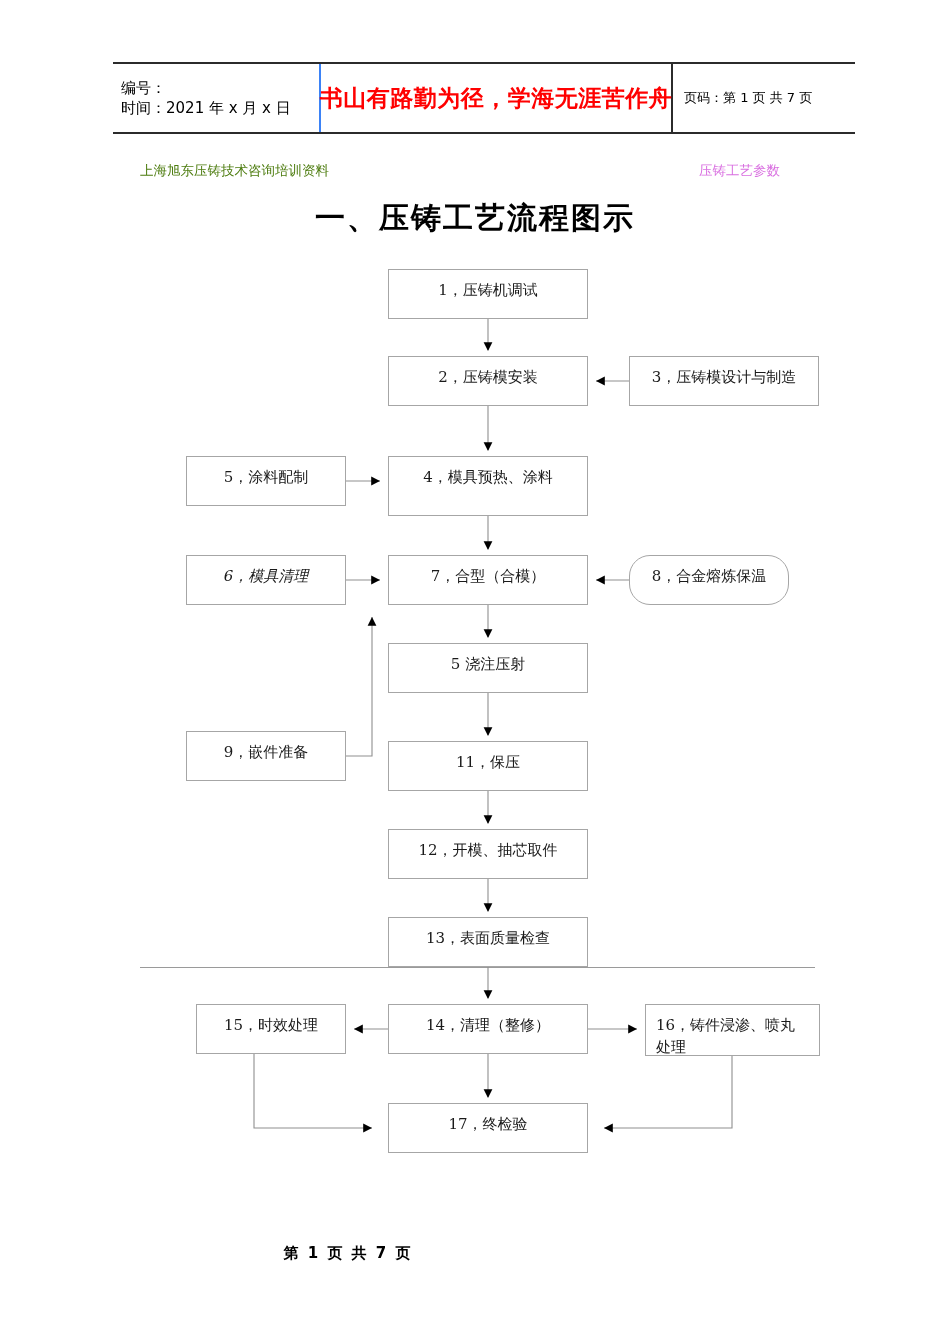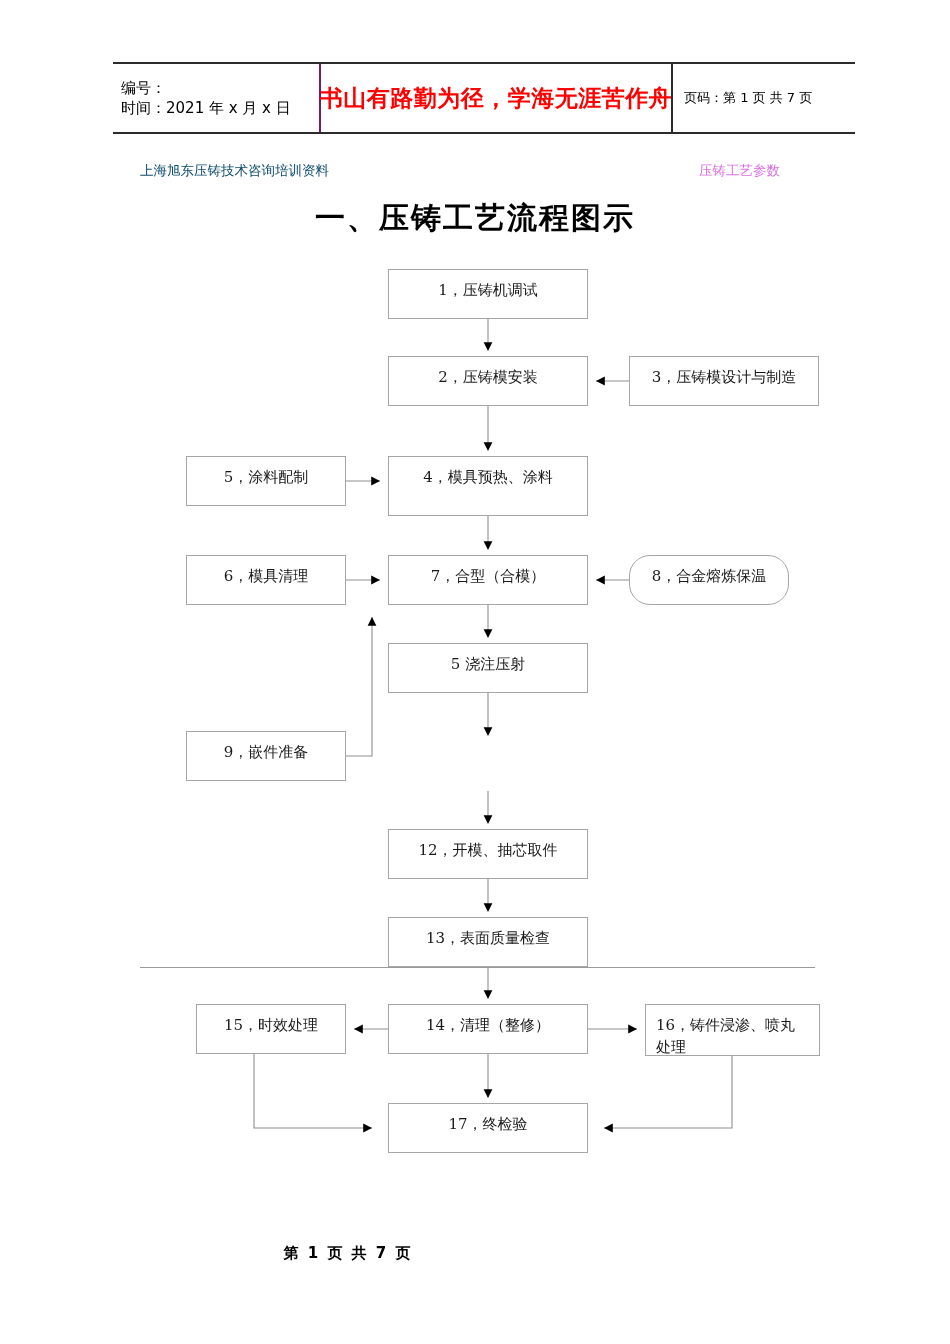--- a/index.html
+++ b/index.html
@@ -31,21 +31,21 @@
   }
   .hdr-cell {
     display: flex;
     flex-direction: column;
     justify-content: center;
     box-sizing: border-box;
   }
   #hdr-cell-left {
     width: 208px;
     padding-left: 8px;
-    border-right: 2px solid #701a75;
+    border-right: 2px solid #3b82f6;
   }
   #hdr-cell-left .line {
     font-size: 15px;
     line-height: 20px;
     white-space: nowrap;
   }
   #hdr-cell-mid {
     width: 352px;
     border-right: 2px solid #2b2b2b;
     align-items: center;
@@ -160,21 +160,21 @@
   </div>
   <div class="hdr-cell" id="hdr-cell-mid">
     <div id="hdr-motto">书山有路勤为径，学海无涯苦作舟</div>
   </div>
   <div class="hdr-cell" id="hdr-cell-right">
     <div id="hdr-page">页码：第 1 页  共 7 页</div>
   </div>
 </div>
 
 <div id="subheader">
-  <span id="subheader-left" style="color: #0c4a6e;">上海旭东压铸技术咨询培训资料</span>
+  <span id="subheader-left" style="color: #4d7c0f;">上海旭东压铸技术咨询培训资料</span>
   <span id="subheader-right" style="color: rgb(217, 111, 224);">压铸工艺参数</span>
 </div>
 
 <div id="page-title">一、压铸工艺流程图示</div>
 
 <div id="flow">
 
   <svg class="wires" width="950" height="1344">
     <defs>
       <marker id="ar-d" markerWidth="12" markerHeight="12" refX="5" refY="8" orient="0">
@@ -230,25 +230,26 @@
     </g>
   </svg>
 
   <div id="hrule"></div>
 
   <div class="node" style="left:388px;top:269px;width:200px;height:50px;">1，压铸机调试</div>
   <div class="node" style="left:388px;top:356px;width:200px;height:50px;">2，压铸模安装</div>
   <div class="node" style="left:629px;top:356px;width:190px;height:50px;">3，压铸模设计与制造</div>
   <div class="node" style="left:388px;top:456px;width:200px;height:60px;">4，模具预热、涂料</div>
   <div class="node" style="left:186px;top:456px;width:160px;height:50px;">5，涂料配制</div>
-  <div class="node" style="left:186px;top:555px;width:160px;height:50px;">6，模具清理</div>
+  <div class="node" style="left:186px;top:555px;width:160px;height:50px;font-style:italic;">6，模具清理</div>
   <div class="node" style="left:388px;top:555px;width:200px;height:50px;">7，合型（合模）</div>
   <div class="node" style="left:629px;top:555px;width:160px;height:50px;border-radius:21px;">8，合金熔炼保温</div>
   <div class="node" style="left:186px;top:731px;width:160px;height:50px;">9，嵌件准备</div>
   <div class="node" style="left:388px;top:643px;width:200px;height:50px;">5 浇注压射</div>
+  <div class="node" style="left:388px;top:741px;width:200px;height:50px;">11，保压</div>
   <div class="node" style="left:388px;top:829px;width:200px;height:50px;">12，开模、抽芯取件</div>
   <div class="node" style="left:388px;top:917px;width:200px;height:50px;">13，表面质量检查</div>
   <div class="node" style="left:388px;top:1004px;width:200px;height:50px;">14，清理（整修）</div>
   <div class="node" style="left:196px;top:1004px;width:150px;height:50px;">15，时效处理</div>
   <div class="node two-line" style="left:645px;top:1004px;width:175px;height:52px;">16，铸件浸渗、喷丸处理</div>
   <div class="node" style="left:388px;top:1103px;width:200px;height:50px;">17，终检验</div>
 </div>
 
 <div id="footer">第 1 页  共 7 页</div>
 

